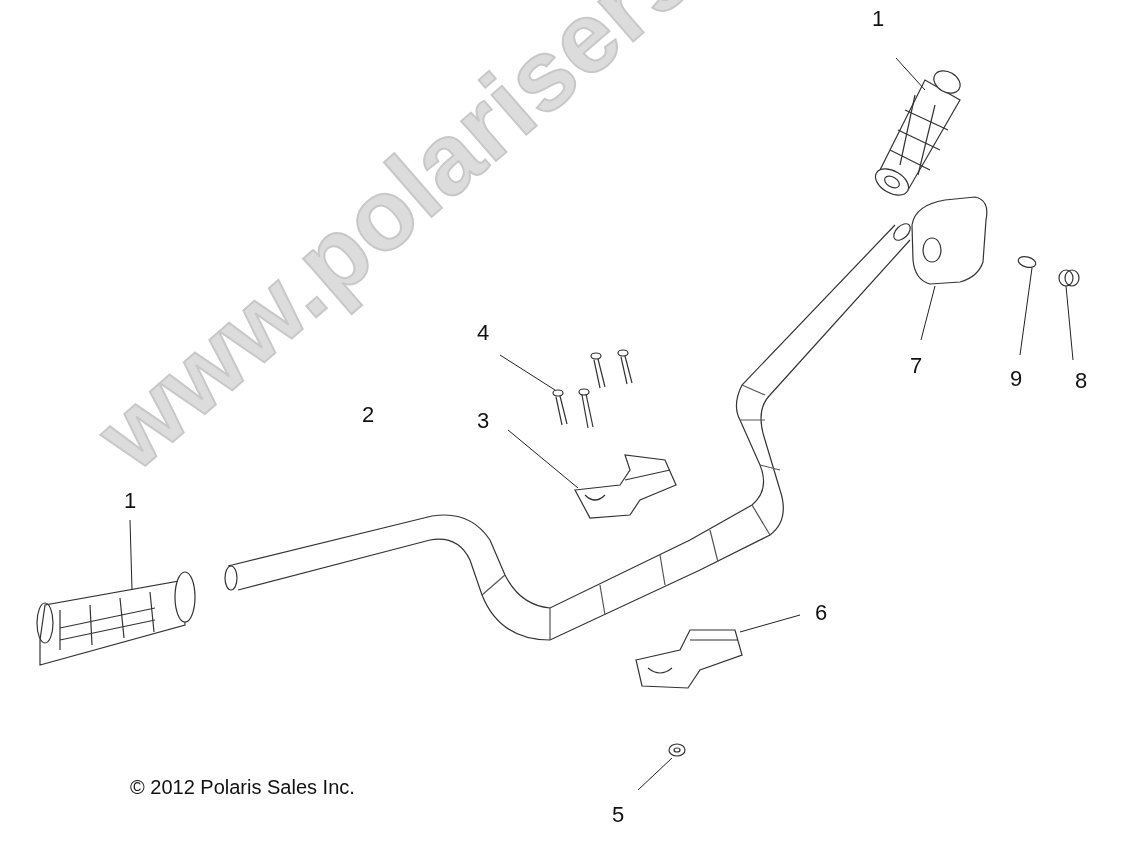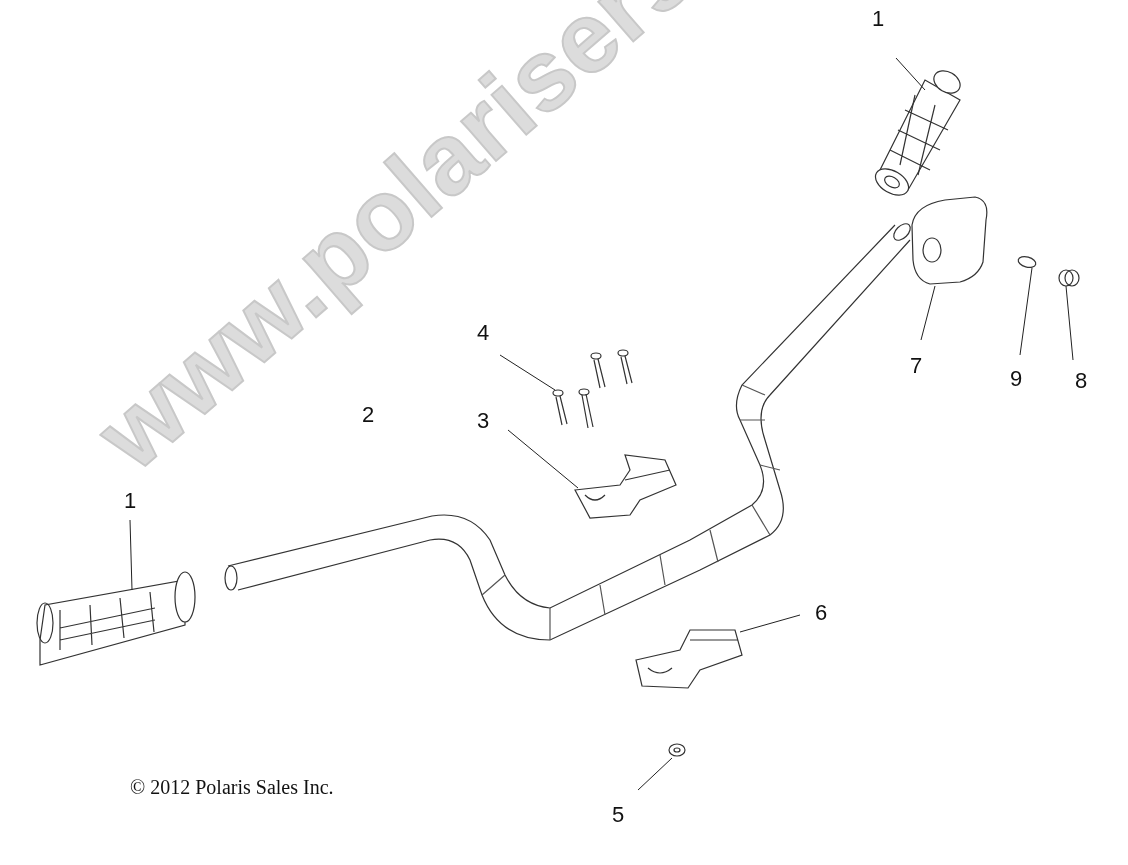--- a/index.html
+++ b/index.html
@@ -1,19 +1,19 @@
 <!DOCTYPE html>
 <html><head>
   <meta charset="utf-8">
   <style>
     html, body { margin: 0; padding: 0; background: #ffffff; }
     body { width: 1128px; height: 865px; position: relative; overflow: hidden; font-family: "Liberation Sans", sans-serif; }
     #diagram { position: absolute; left: 0; top: 0; width: 1128px; height: 865px; }
     .callout { position: absolute; font-family: "Liberation Sans", sans-serif; font-size: 22px; color: #111; line-height: 1; }
-    .copyright { position: absolute; left: 130px; top: 776px; font-family: Liberation Serif, serif; font-size: 20px; color: #111; }
+    .copyright { position: absolute; left: 130px; top: 776px; font-family: Liberation Sans, sans-serif; font-size: 20px; color: #111; }
     .watermark { position: absolute; left: 75px; top: 405px; font-family: "Liberation Sans", sans-serif; font-weight: bold; font-size: 100px; color: #dcdcdc; -webkit-text-stroke: 2px #c8c8c8; transform-origin: 0 0; transform: rotate(-41deg); white-space: nowrap; letter-spacing: 1px; pointer-events: none; }
   </style>
 </head>
 <body>
 
 <div>
   <div class="watermark">www.polarisersatzteile.de</div>
 
   <svg id="diagram" viewBox="0 0 1128 865" xmlns="http://www.w3.org/2000/svg">
     <g fill="none" stroke="#333" stroke-width="1.2">

